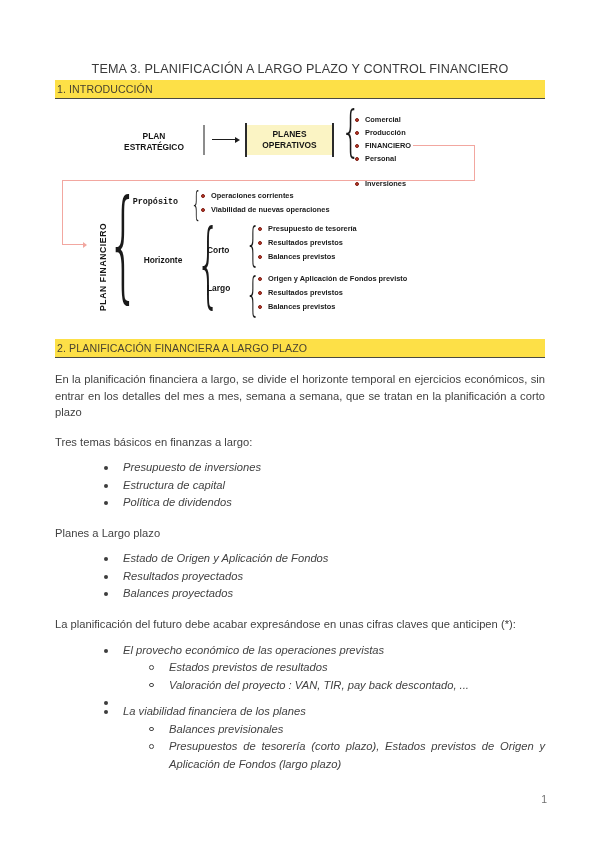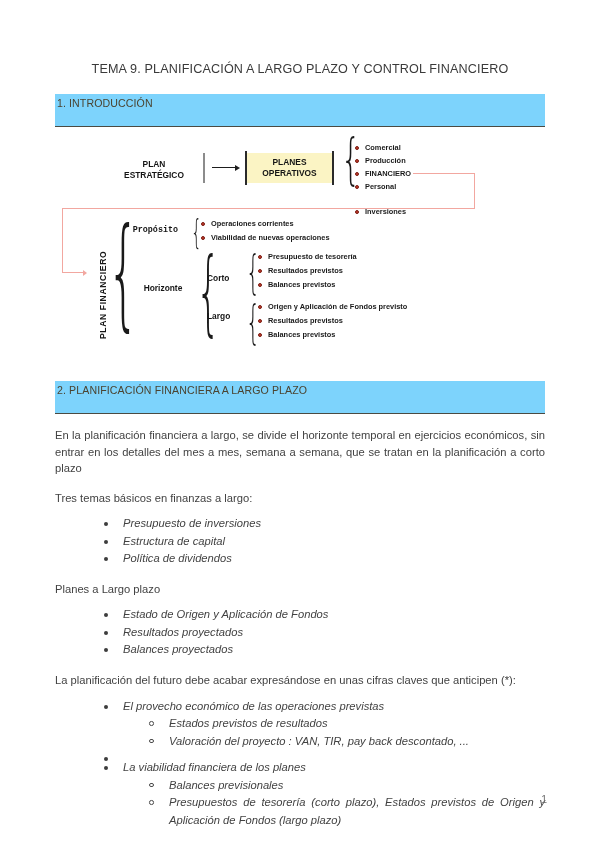--- a/index.html
+++ b/index.html
@@ -34,26 +34,26 @@
     text-align: center;
     font-size: 12.6px;
     letter-spacing: 0.15px;
     color: #3a3a3a;
     margin-top: 62px;
     white-space: nowrap;
   }
 
   
   .section-heading {
-    background: #7dd3fc;
+    background: #fde047;
     border-bottom: 1.6px solid #4a4a42;
     color: #4a4330;
     font-size: 10.6px;
-    padding: 3px 2px 17px 2px;
-    margin-top: 18px;
+    padding: 3px 2px 3px 2px;
+    margin-top: 4px;
     letter-spacing: 0.1px;
   }
 
   
   .para {
     font-size: 11.2px;
     line-height: 16.6px;
     text-align: justify;
     color: #424242;
     margin-top: 13px;
@@ -216,21 +216,21 @@
     font-size: 10.5px;
     color: #707070;
   }
 </style>
 </head>
 <body>
 
 <div class="page">
   <div class="content">
 
-    <div class="doc-title">TEMA 9. PLANIFICACIÓN A LARGO PLAZO Y CONTROL FINANCIERO</div>
+    <div class="doc-title">TEMA 3. PLANIFICACIÓN A LARGO PLAZO Y CONTROL FINANCIERO</div>
 
     <div class="section-heading">1. INTRODUCCIÓN</div>
 
     <div class="diagram">
 
       <div class="dg-label" style="left:56px; top:24px; width:86px;">
         <span>PLAN</span><br>
         <span>ESTRATÉGICO</span>
       </div>
 

